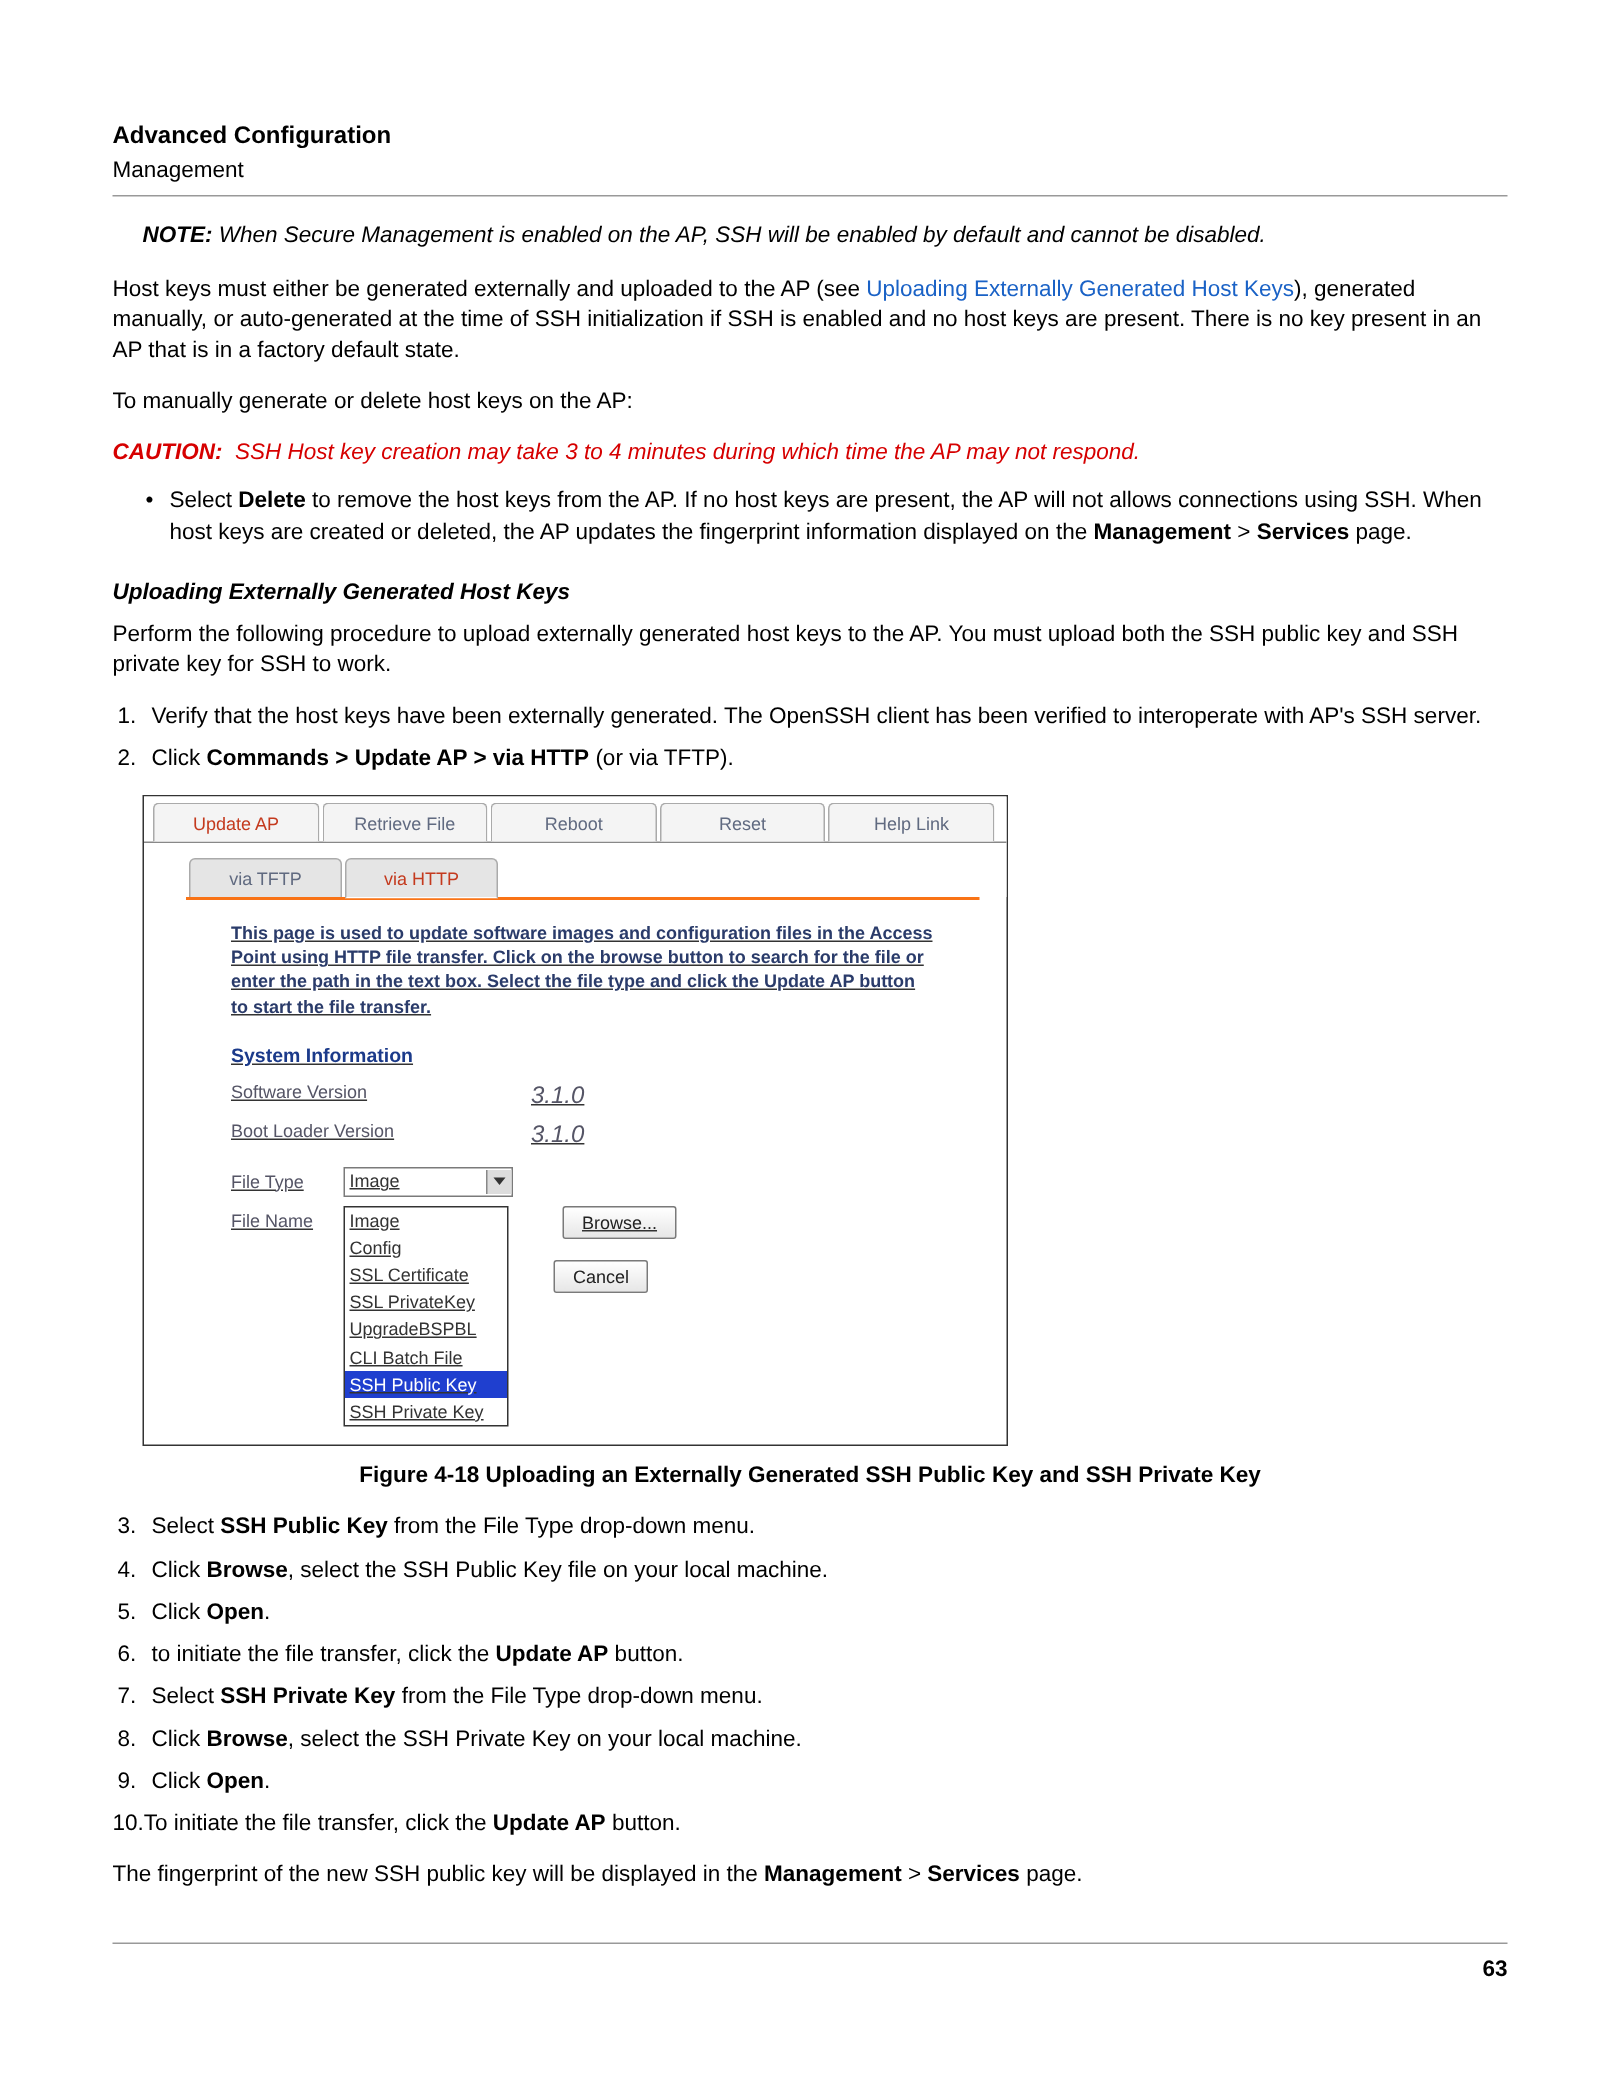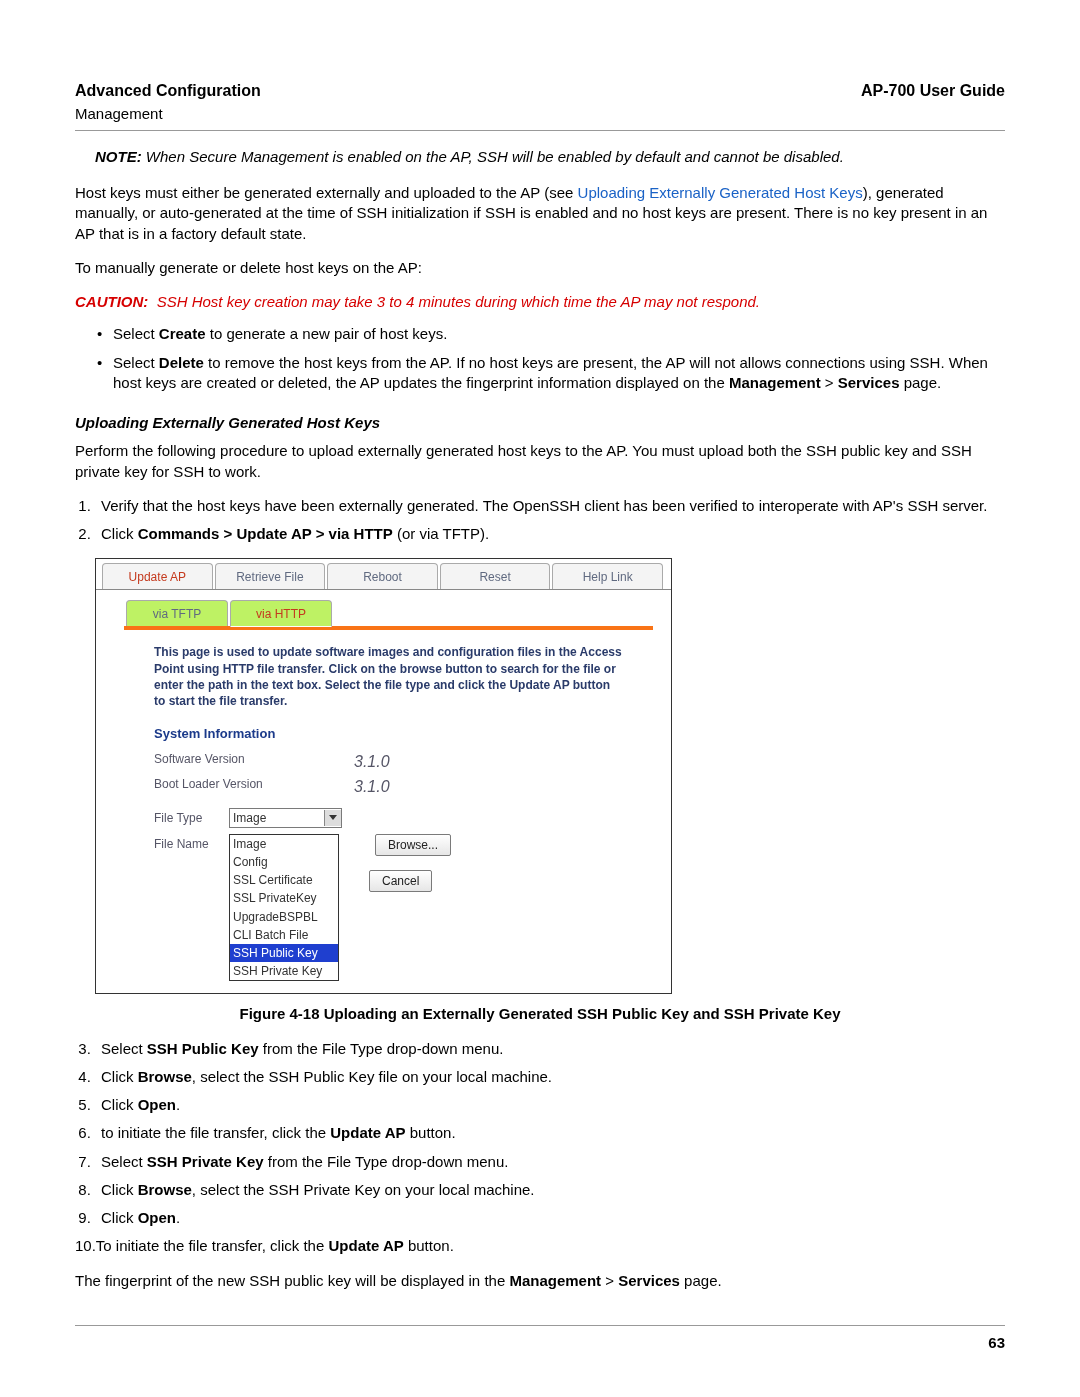--- a/index.html
+++ b/index.html
@@ -108,32 +108,33 @@
     color: #c43a1e;
   }
   .tab-row.inner {
     padding-top: 8px;
     border-bottom: none;
     padding-left: 30px;
     justify-content: flex-start;
   }
   .tab-row.inner .tab {
     flex: 0 0 100px;
-    background: #bef264;
+    background: #e5e5e5;
   }
   .tab-row.inner .tab.active {
     color: #c43a1e;
     border-bottom: 1px solid #fff;
     position: relative;
     top: 1px;
   }
   .inner-body {
-    border-top: 4px solid #f97316;
+    border-top: 2px solid #f97316;
     margin: 0 18px 0 28px;
     padding: 14px 30px 12px 30px;
+    text-decoration: underline;
   }
   .help-text {
     font-size: 12px;
     color: #2a3b6a;
     font-weight: bold;
     line-height: 1.35;
     margin-bottom: 16px;
   }
   .sysinfo-title {
     color: #1b3a8a;
@@ -243,44 +244,40 @@
   }
 </style>
 </head>
 <body>
 
 <div class="header-row">
   <div>
     <div>Advanced Configuration</div>
     <div class="header-sub">Management</div>
   </div>
-  <div>AP-700 User Guide</div>
 </div>
 <hr class="top-rule">
 
 <div class="note-line">
   <b>NOTE:</b>
   <span>When Secure Management is enabled on the AP, SSH will be enabled by default and cannot be disabled.</span>
 </div>
 
 <p>
   <span>Host keys must either be generated externally and uploaded to the AP (see </span><a class="link">Uploading Externally Generated Host Keys</a><span>), generated manually, or auto-generated at the time of SSH initialization if SSH is enabled and no host keys are present. There is no key present in an AP that is in a factory default state.</span>
 </p>
 
 <p>To manually generate or delete host keys on the AP:</p>
 
 <p class="caution">
   <b>CAUTION:</b>
   &nbsp;<span>SSH Host key creation may take 3 to 4 minutes during which time the AP may not respond.</span>
 </p>
 
 <ul class="bullets">
-  <li>
-    <span>Select </span><b>Create</b><span> to generate a new pair of host keys.</span>
-  </li>
   <li>
     <span>Select </span><b>Delete</b><span> to remove the host keys from the AP. If no host keys are present, the AP will not allows connections using SSH. When host keys are created or deleted, the AP updates the fingerprint information displayed on the </span><b>Management</b><span> &gt; </span><b>Services</b><span> page.</span>
   </li>
 </ul>
 
 <div class="sub-heading">Uploading Externally Generated Host Keys</div>
 
 <p>Perform the following procedure to upload externally generated host keys to the AP. You must upload both the SSH public key and SSH private key for SSH to work.</p>
 
 <ol class="steps">

